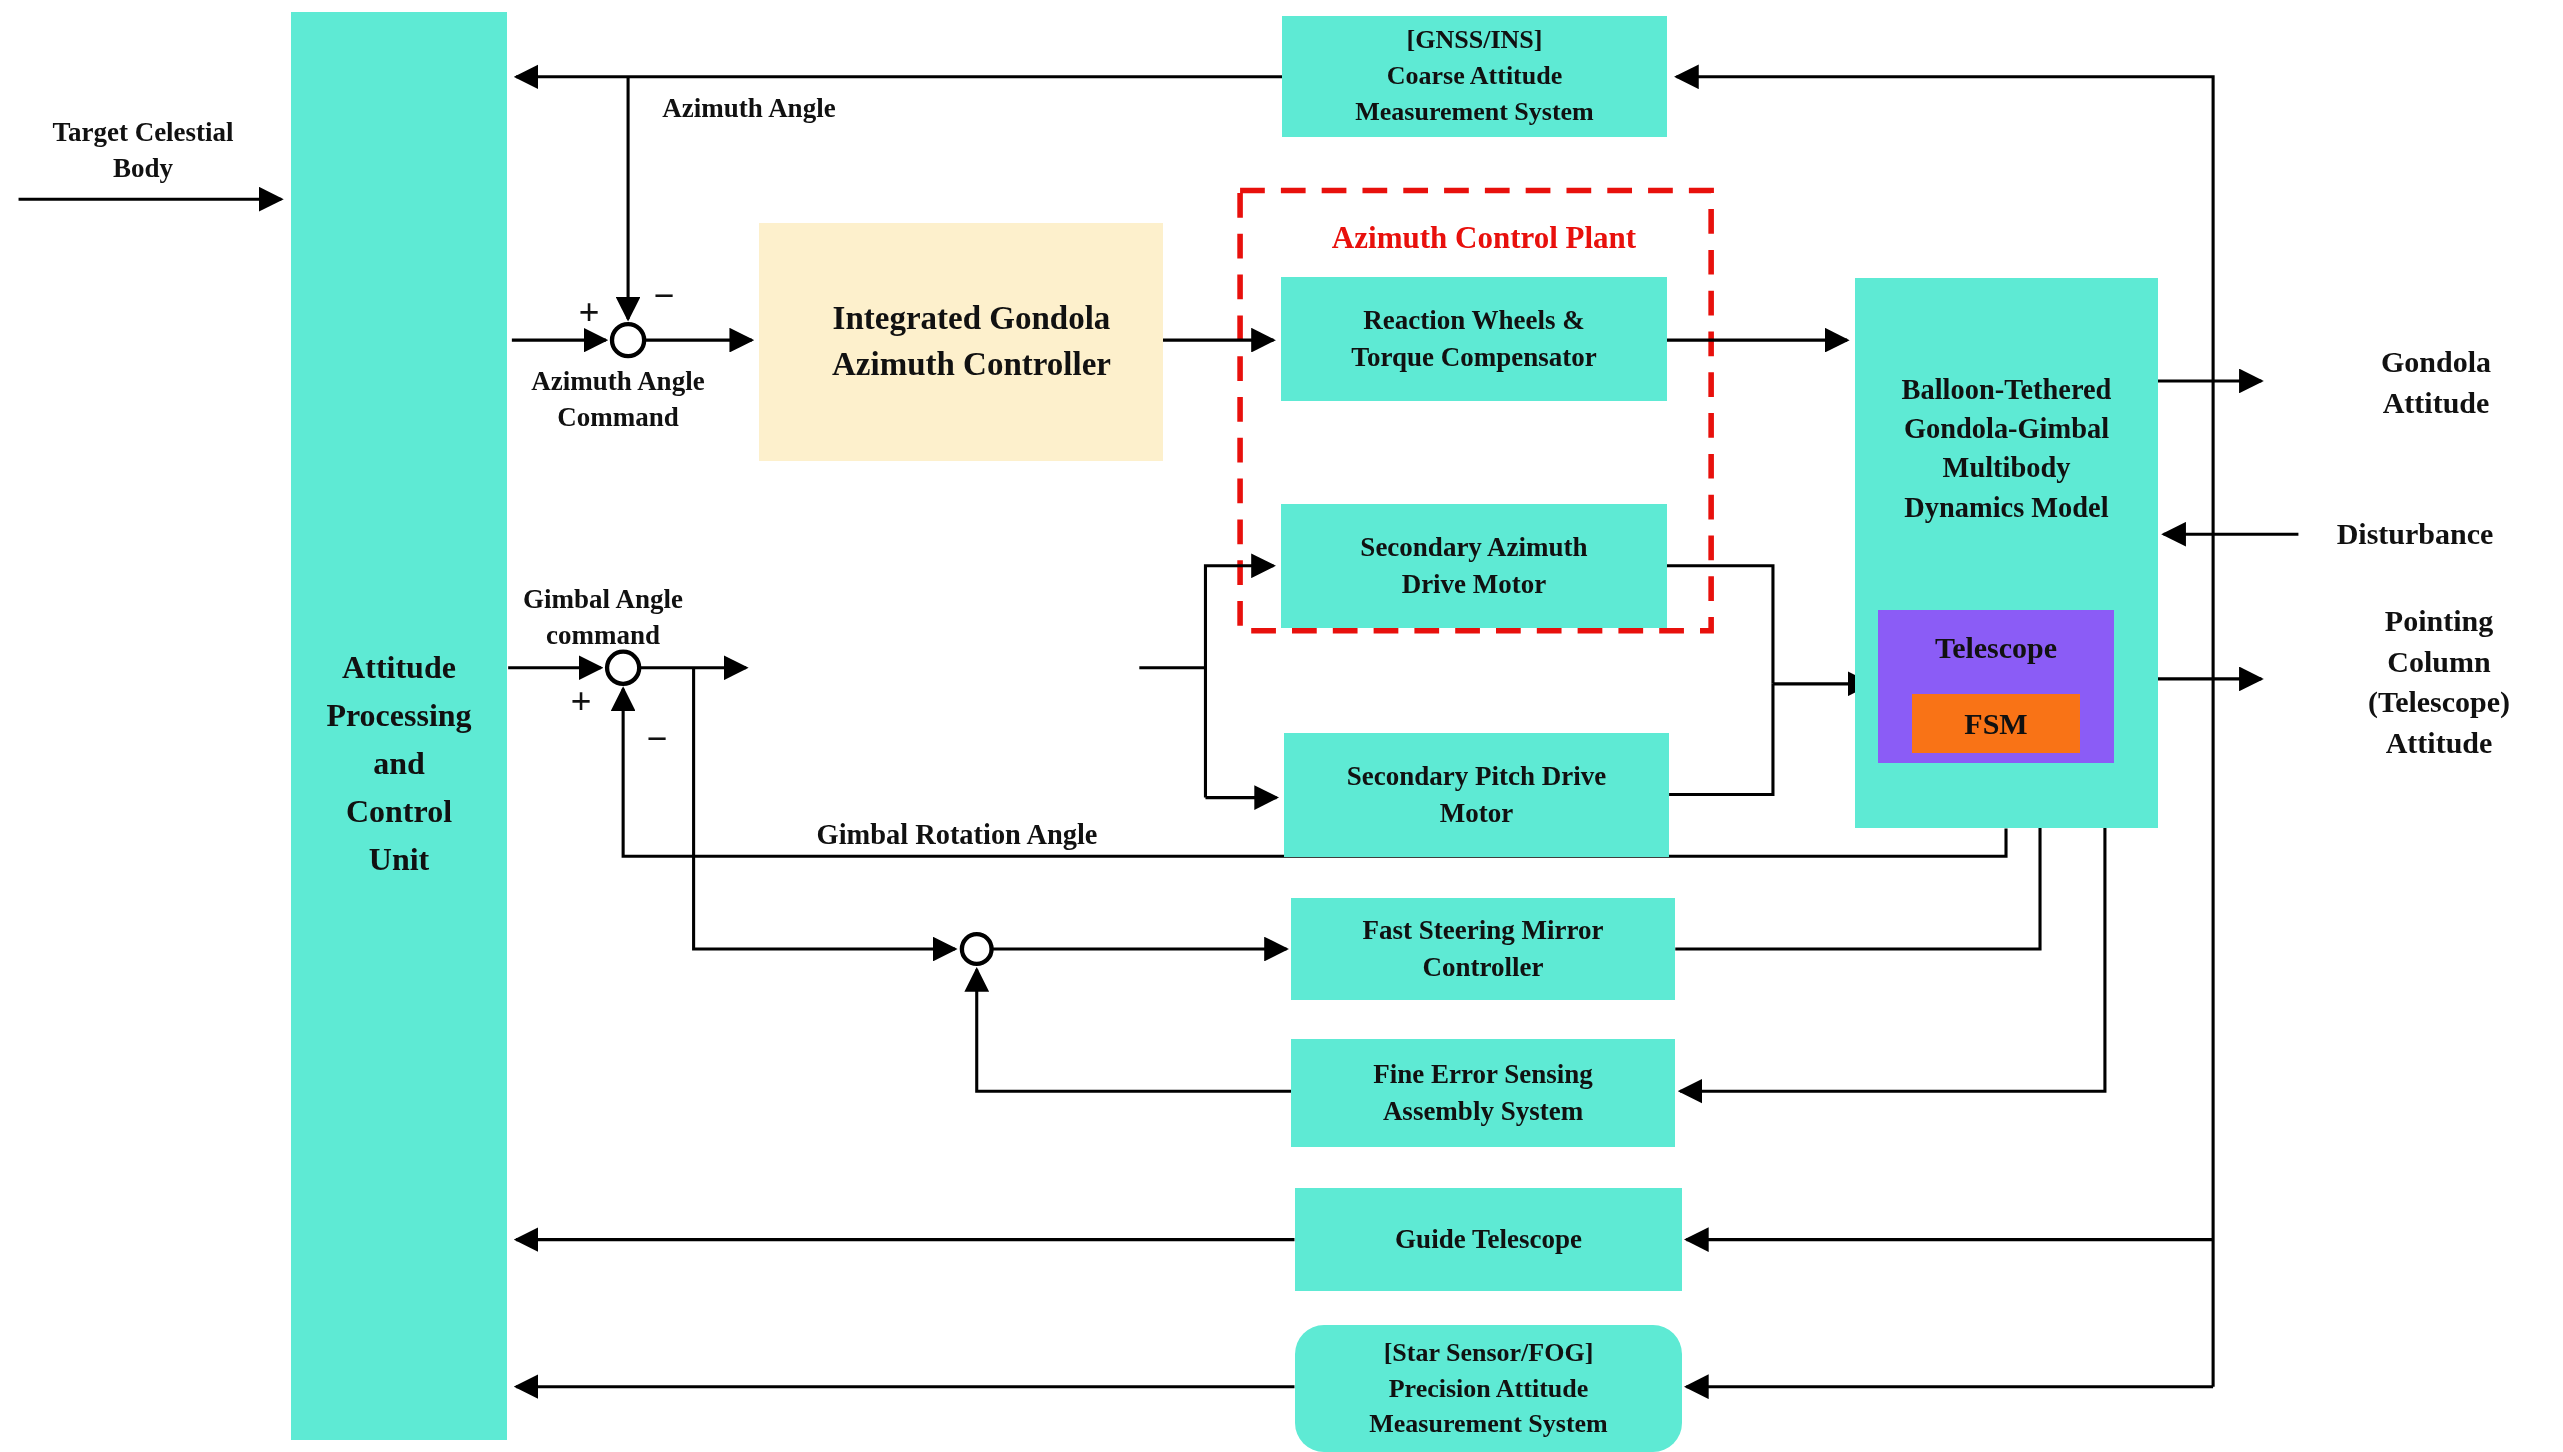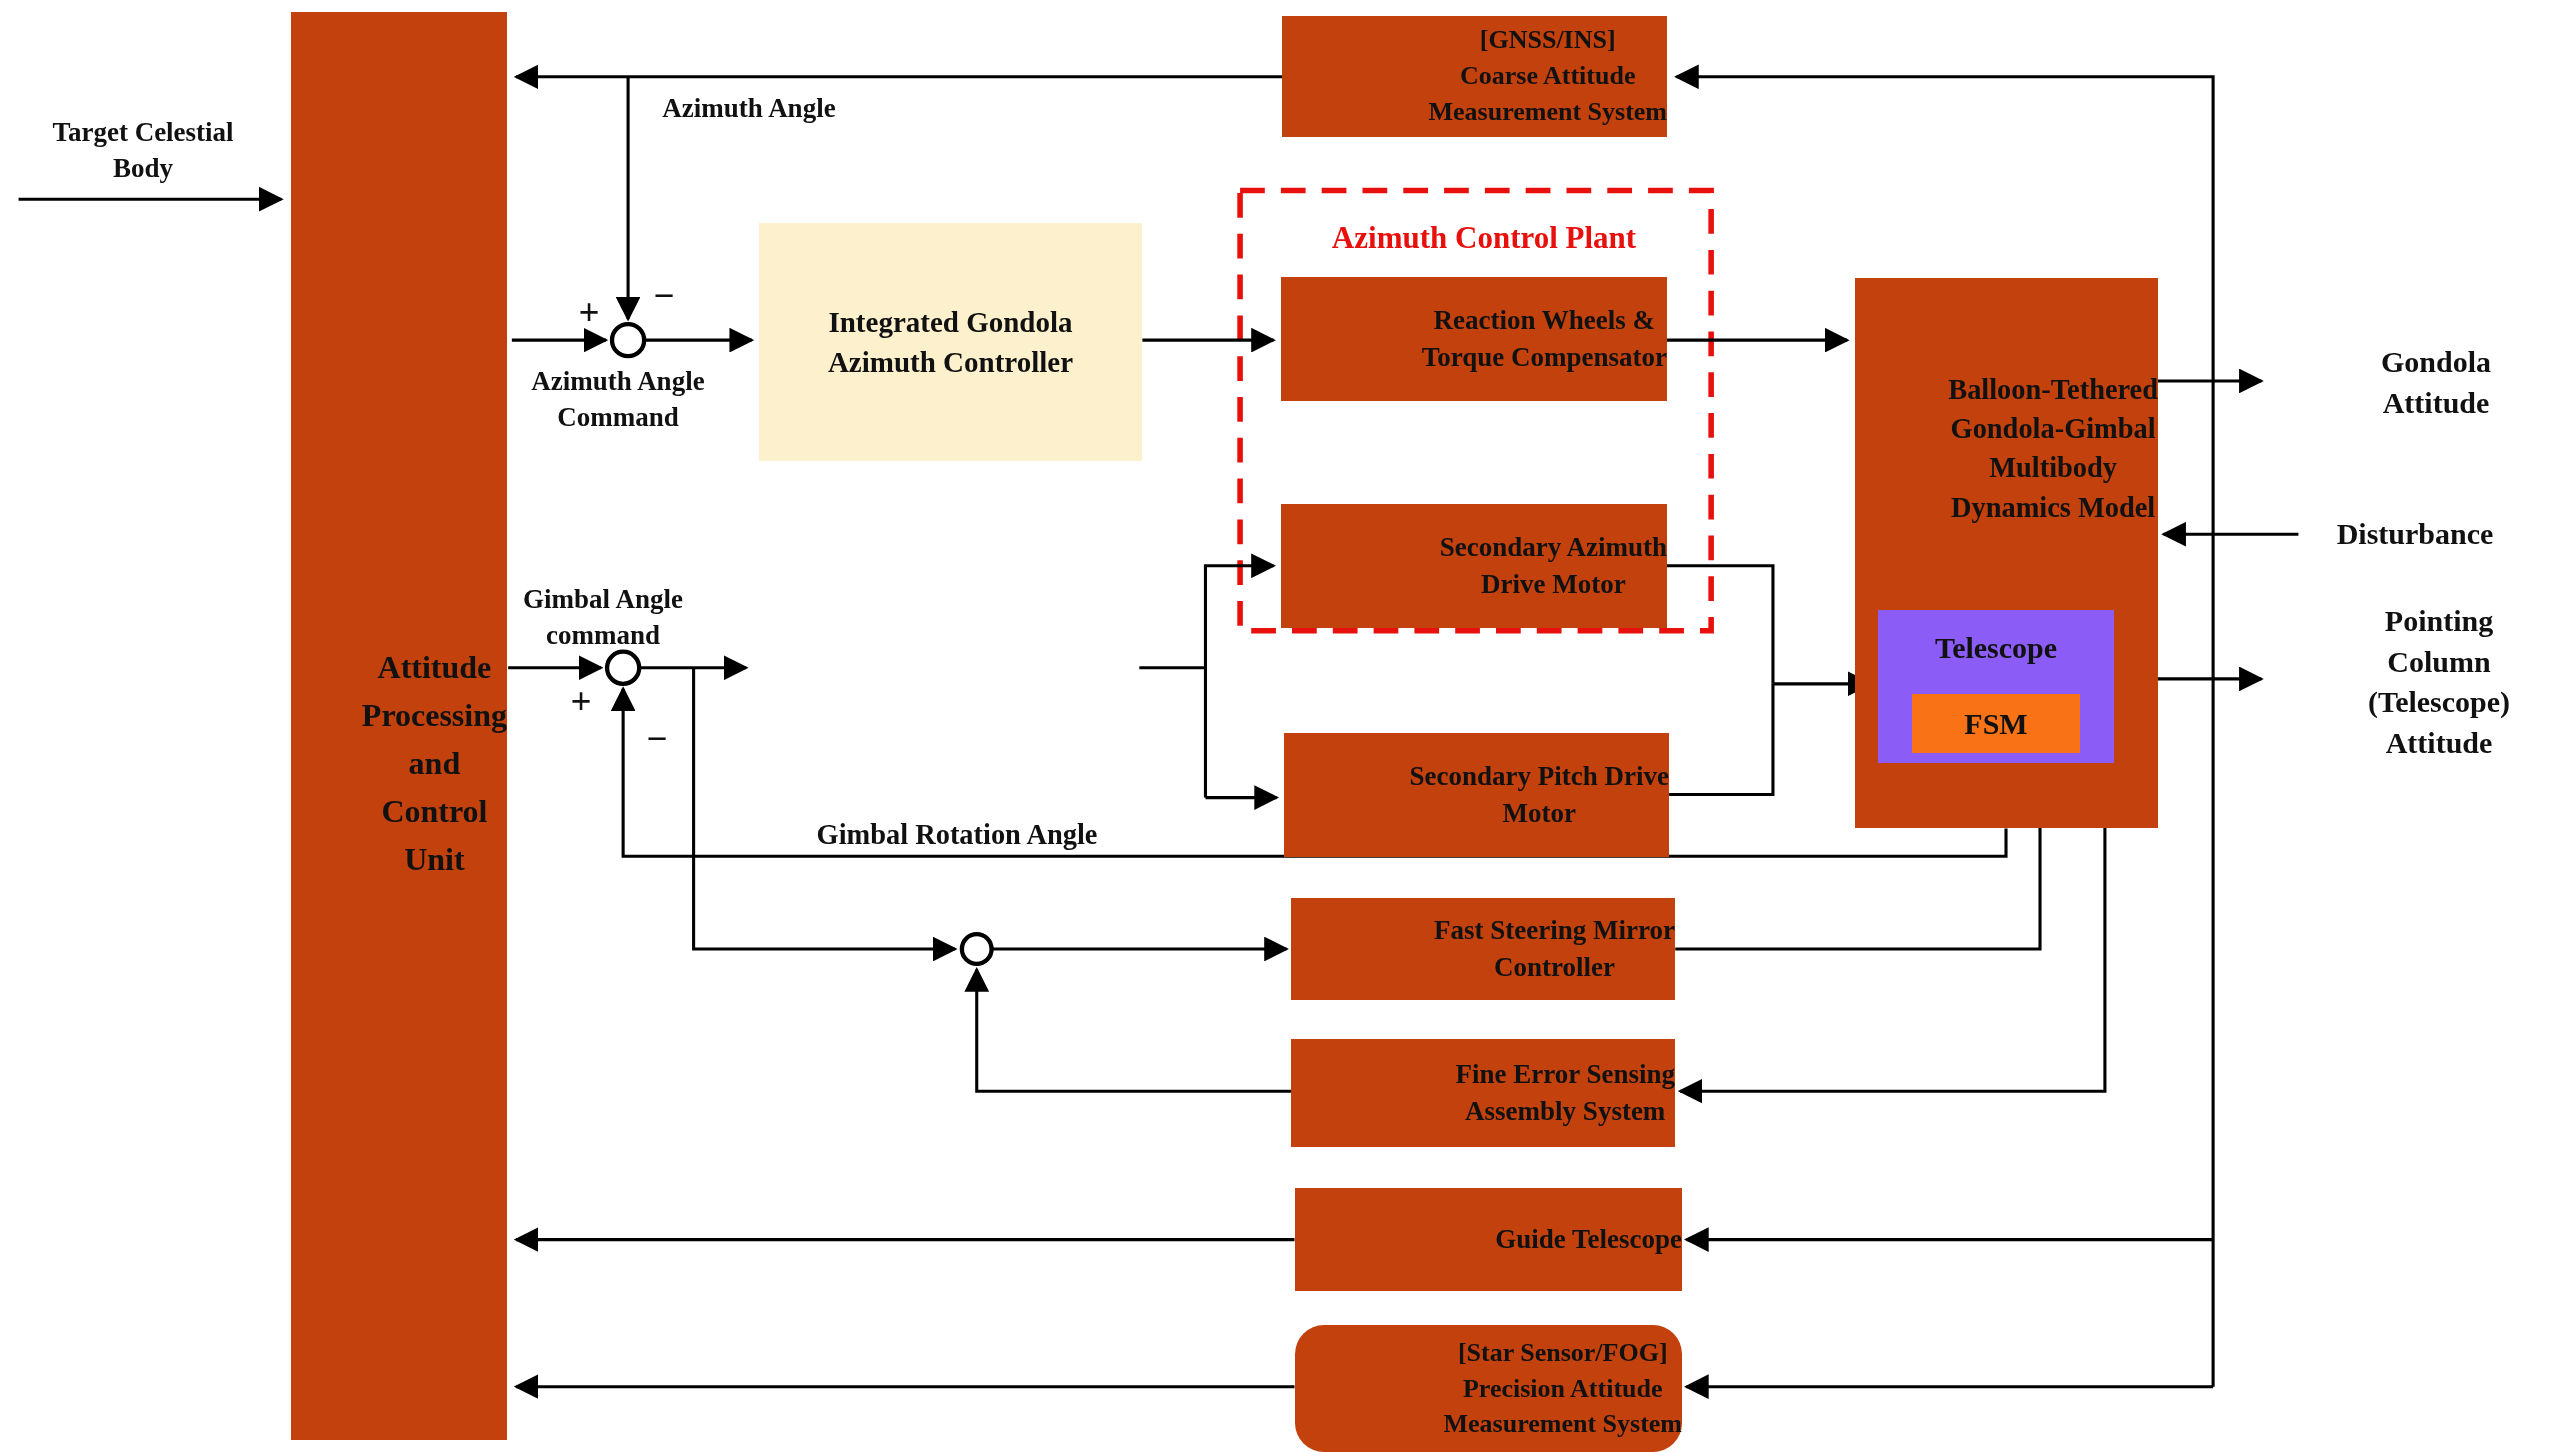--- a/index.html
+++ b/index.html
@@ -12,37 +12,37 @@
     color:#111111;
     overflow:hidden;
   }
   .block{
     position:absolute;
     display:flex;align-items:center;justify-content:center;
     text-align:center;
     white-space:pre-line;
     line-height:1.38;
   }
-  .blue  {background:#c2410c;justify-content:flex-end;}
+  .blue  {background:#5eead4;}
   .yellow{background:#fdf0cc;}
   .tele  {background:#8b5cf6;}
   .fsmfill{background:#f97316;}
   .lbl{
     position:absolute;
     transform:translate(-50%,-50%);
     text-align:center;
     white-space:pre-line;
     line-height:1.35;
   }
   .f42{font-size:26px;}
   .f44{font-size:27px;}
   .f46{font-size:28.4px;}
   .f48{font-size:30px;}
   .f52{font-size:32px;line-height:1.5;}
-  .f54{font-size:29px;}
+  .f54{font-size:33px;padding-left:21px;}
   .sign{font-size:37px;}
   .plant-title{color:#e8100c;font-size:31px;margin-top:8px;}
   #wires{position:absolute;left:0;top:0;}
   
   .top-anchored{align-items:flex-start;}
 </style>
 </head>
 <body>
 
 <div id="stage">

